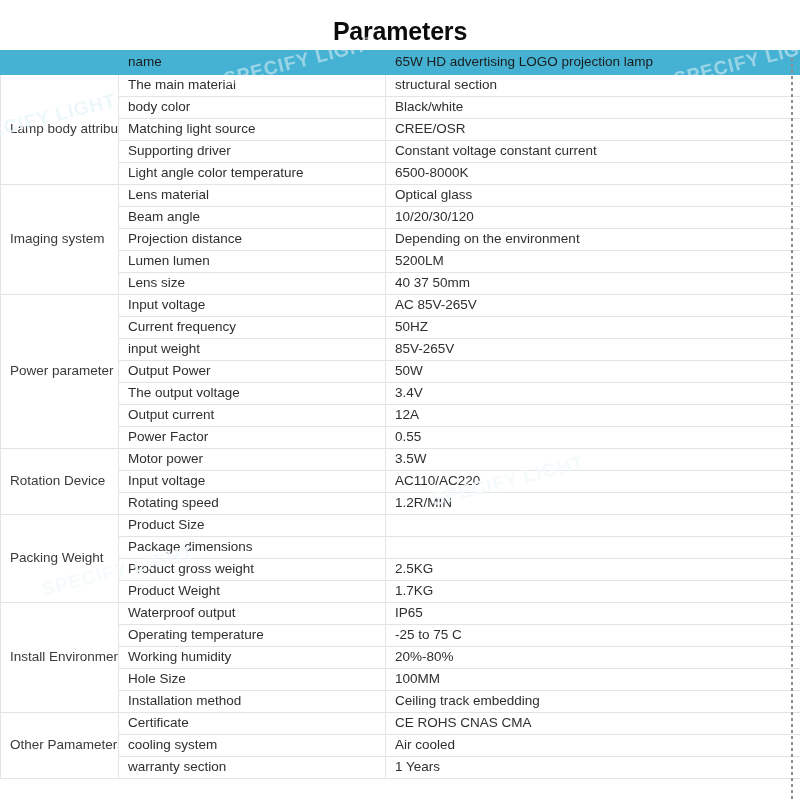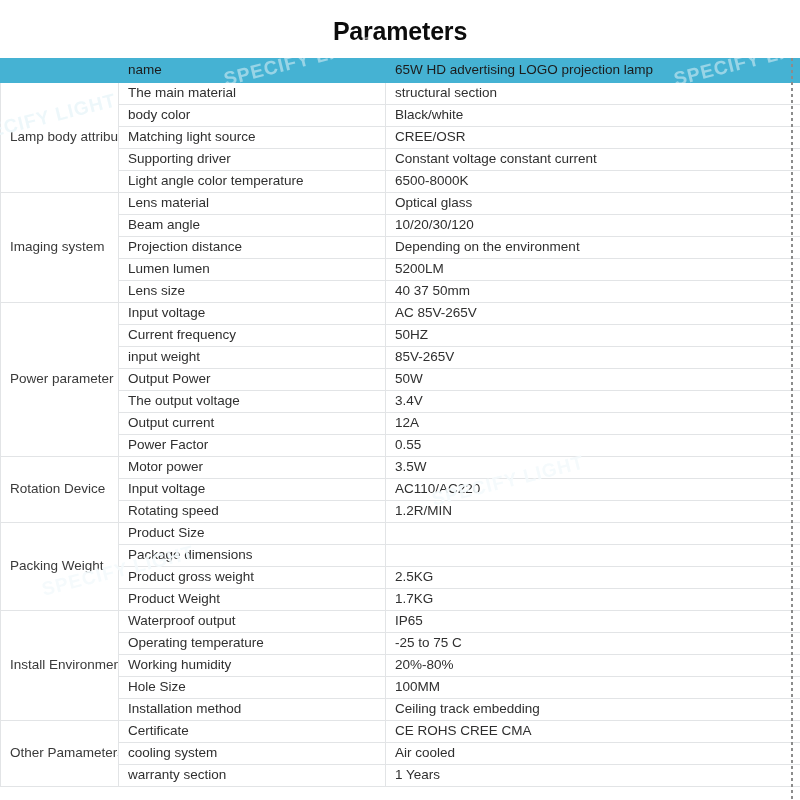--- a/index.html
+++ b/index.html
@@ -63,21 +63,21 @@
   .wm.w1 { left: 222px; top: 50px; }
   .wm.w2 { left: 672px; top: 50px; }
   .wm.w3 { left: -38px; top: 108px; color:#eaf6fa; opacity:0.85; }
   .wm.w4 { left: 430px; top: 470px; color:#f4fafc; opacity:0.9; }
   .wm.w5 { left: 40px; top: 560px; color:#f4fafc; opacity:0.9; }
 
   
   .table-wrap {
     position: relative;
     z-index: 2;
-    margin-top: 14px;
+    margin-top: 6px;
   }
   table.spec {
     border-collapse: collapse;
     width: 800px;
     table-layout: fixed;
     font-size: 13.5px;
     color: #2f2f2f;
   }
   table.spec col.c-group { width: 118px; }
   table.spec col.c-key   { width: 267px; }
@@ -272,21 +272,21 @@
             <td>Hole Size</td>
             <td>100MM</td>
           </tr>
           <tr>
             <td>Installation method</td>
             <td>Ceiling track embedding</td>
           </tr>
           <tr>
             <td class="group-cell" rowspan="3">Other Pamameters</td>
             <td>Certificate</td>
-            <td>CE ROHS CREE CMA</td>
+            <td>CE ROHS CNAS CMA</td>
           </tr>
           <tr>
             <td>cooling system</td>
             <td>Air cooled</td>
           </tr>
           <tr>
             <td>warranty section</td>
             <td>1 Years</td>
           </tr>
         </tbody>

